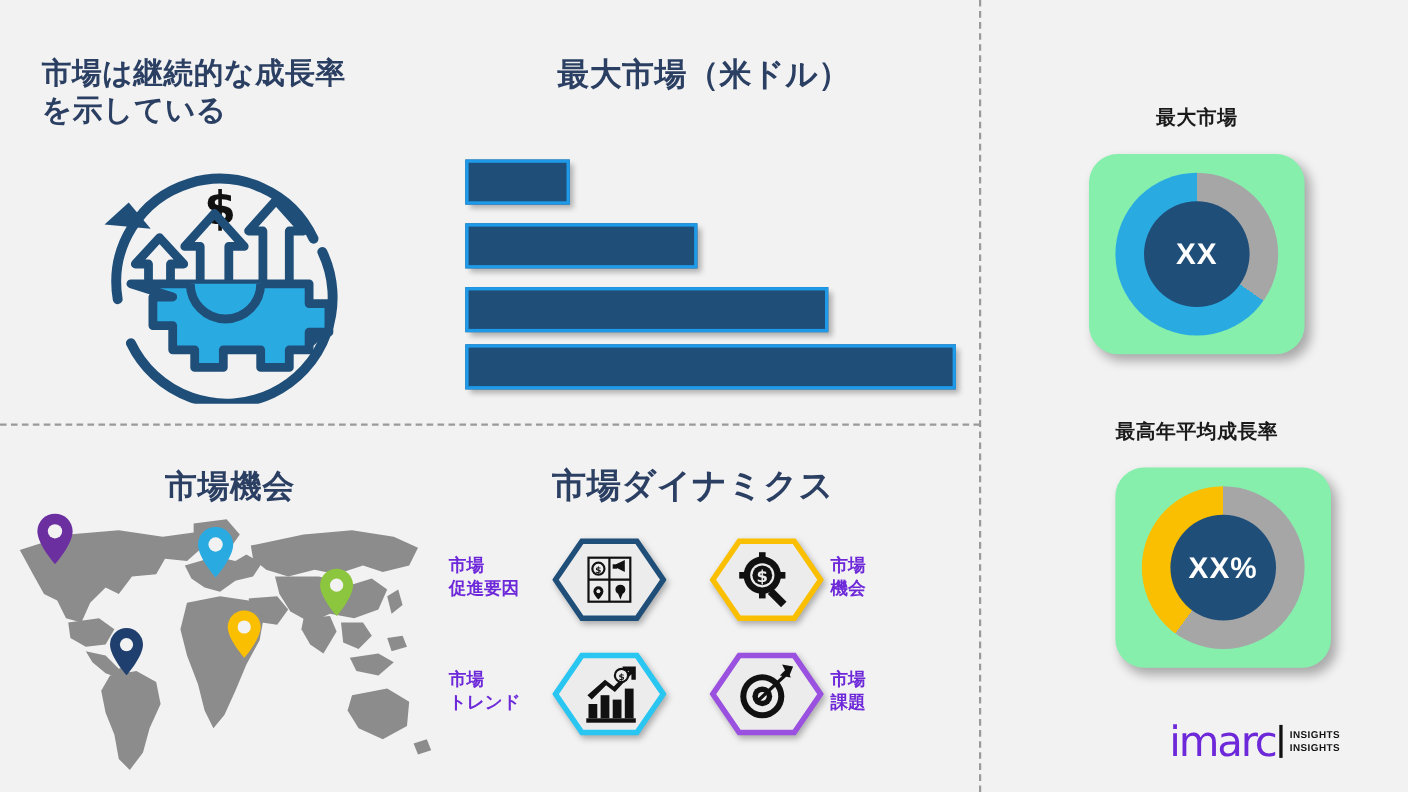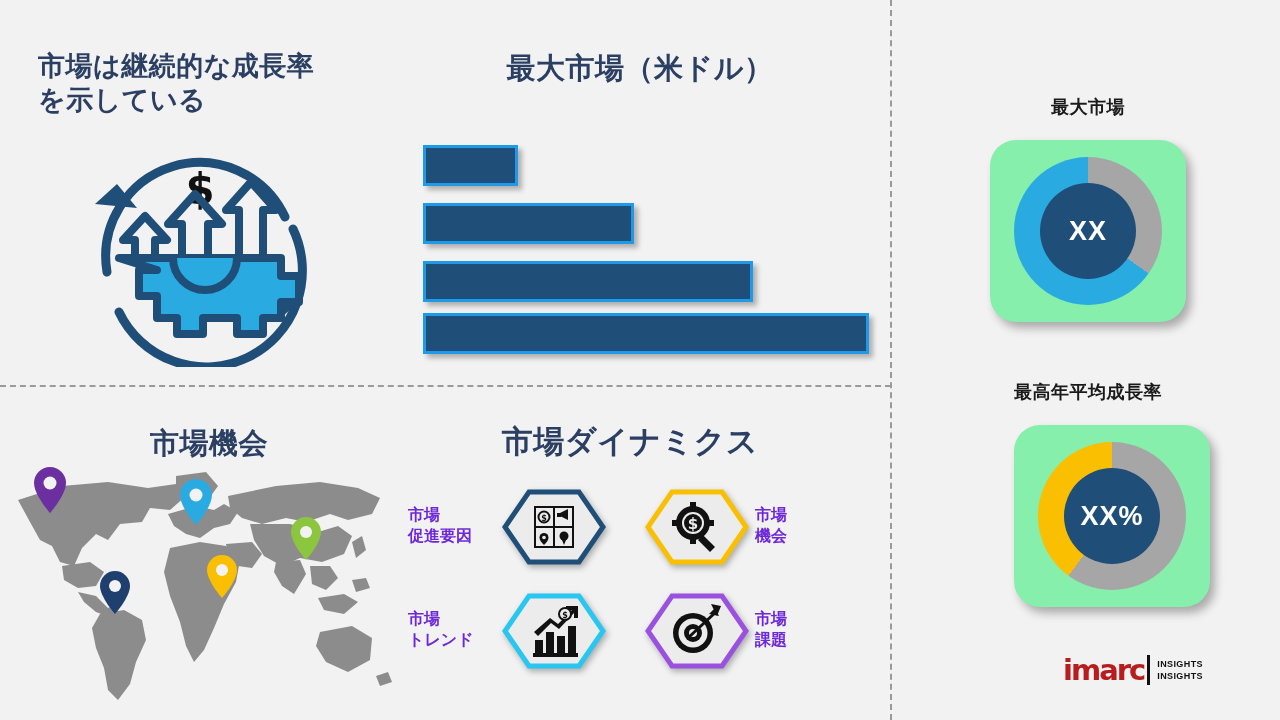--- a/index.html
+++ b/index.html
@@ -124,21 +124,21 @@
   }
   .dyn-label.right { text-align: left; margin-left: 6px; }
   .dyn-label.left  { text-align: left; margin-right: 2px; }
 
   .hex-wrap { position: relative; width: 104px; height: 76px; filter: drop-shadow(2px 3px 3px rgba(0,0,0,0.3)); }
   .hex-wrap svg { display: block; }
 
   
   #logo { position: absolute; left: 1063px; top: 655px; display: flex; align-items: center; }
   #logo-mark {
-    color: #b91c1c; font-size: 29px; font-weight: bold;
+    color: #6d28d9; font-size: 38px; font-weight: normal;
     letter-spacing: -2px; line-height: 1; font-family: "DejaVu Sans", sans-serif;
   }
   #logo-bar { width: 3px; height: 30px; background: #111; margin: 0 7px 0 3px; }
   #logo-tag { color: #111; font-size: 9px; font-weight: bold; line-height: 1.35; letter-spacing: 0.4px; }
 </style>
 </head>
 <body>
 
 <div id="slide">
 

